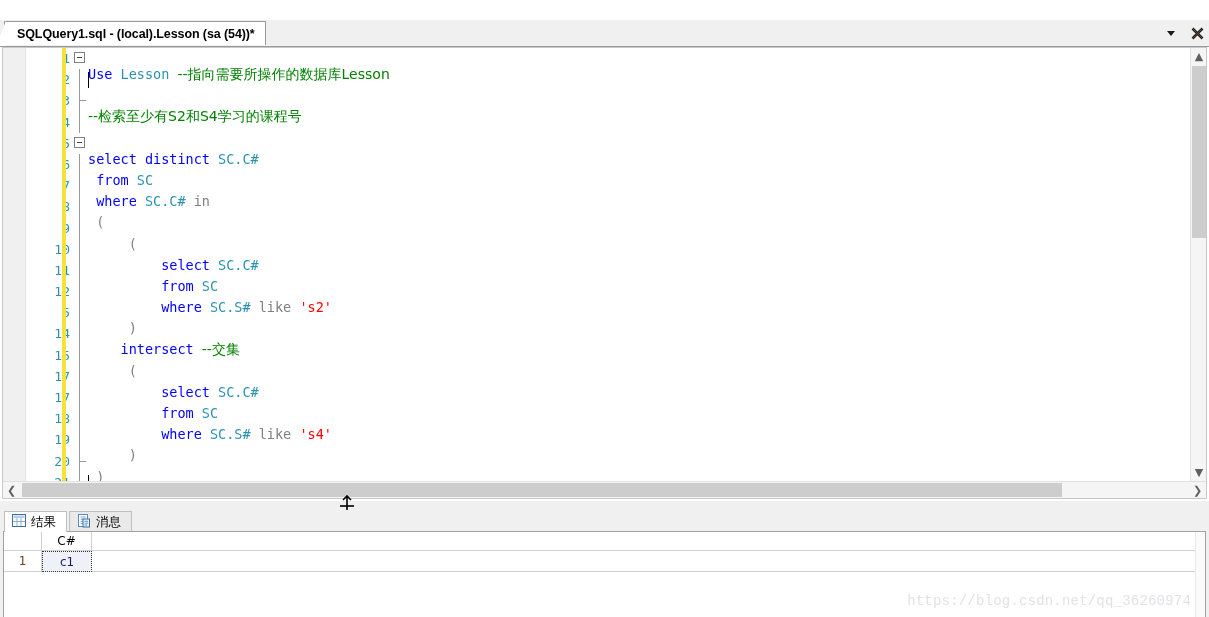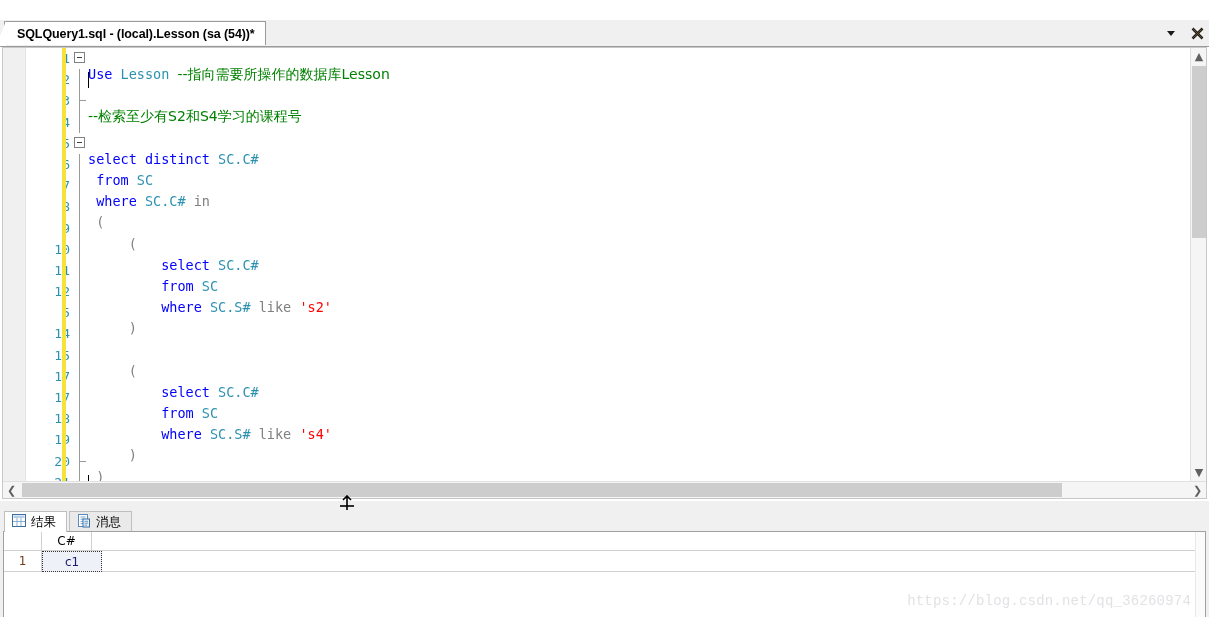--- a/index.html
+++ b/index.html
@@ -340,21 +340,21 @@
     background: #ffffff;
     box-sizing: border-box;
     display: flex;
     align-items: center;
     justify-content: center;
     font-family: "DejaVu Sans", sans-serif;
     font-size: 12px;
     color: #7a3b1d;
   }
   .gd-cell {
-    width: 60px; height: 21px;
+    width: 50px; height: 21px;
     background: #eef2f8;
     border: 1px dotted #333333;
     box-sizing: border-box;
     display: flex;
     align-items: center;
     justify-content: center;
     font-family: "DejaVu Sans", sans-serif;
     font-size: 12px;
     color: #1a1a6e;
   }
@@ -425,21 +425,21 @@
           <div class="code-line"><span class="lnum">4</span><span class="glyph-col"><span class="vline"></span></span><span class="changebar" style="height: 21.2px;"></span><span class="code-text"></span></div>
           <div class="code-line"><span class="lnum">5</span><span class="glyph-col"><span class="collapse-box"></span></span><span class="changebar" style="height: 21.2px;"></span><span class="code-text"><span class="kw">select</span><span class="plain"> </span><span class="kw">distinct</span><span class="plain"> </span><span class="ident">SC.C#</span></span></div>
           <div class="code-line"><span class="lnum">6</span><span class="glyph-col"><span class="vline"></span></span><span class="changebar" style="height: 21.2px;"></span><span class="code-text"><span class="plain"> </span><span class="kw">from</span><span class="plain"> </span><span class="ident">SC</span></span></div>
           <div class="code-line"><span class="lnum">7</span><span class="glyph-col"><span class="vline"></span></span><span class="changebar" style="height: 21.2px;"></span><span class="code-text"><span class="plain"> </span><span class="kw">where</span><span class="plain"> </span><span class="ident">SC.C#</span><span class="plain"> </span><span class="op">in</span></span></div>
           <div class="code-line"><span class="lnum">8</span><span class="glyph-col"><span class="vline"></span></span><span class="changebar" style="height: 21.2px;"></span><span class="code-text"><span class="op"> (</span></span></div>
           <div class="code-line"><span class="lnum">9</span><span class="glyph-col"><span class="vline"></span></span><span class="changebar" style="height: 21.2px;"></span><span class="code-text"><span class="op">     (</span></span></div>
           <div class="code-line"><span class="lnum">10</span><span class="glyph-col"><span class="vline"></span></span><span class="changebar" style="height: 21.2px;"></span><span class="code-text"><span class="plain">         </span><span class="kw">select</span><span class="plain"> </span><span class="ident">SC.C#</span></span></div>
           <div class="code-line"><span class="lnum">11</span><span class="glyph-col"><span class="vline"></span></span><span class="changebar" style="height: 21.2px;"></span><span class="code-text"><span class="plain">         </span><span class="kw">from</span><span class="plain"> </span><span class="ident">SC</span></span></div>
           <div class="code-line"><span class="lnum">12</span><span class="glyph-col"><span class="vline"></span></span><span class="changebar" style="height: 21.2px;"></span><span class="code-text"><span class="plain">         </span><span class="kw">where</span><span class="plain"> </span><span class="ident">SC.S#</span><span class="plain"> </span><span class="op">like</span><span class="plain"> </span><span class="str">'s2'</span></span></div>
           <div class="code-line"><span class="lnum">5</span><span class="glyph-col"><span class="vline"></span></span><span class="changebar" style="height: 21.2px;"></span><span class="code-text"><span class="op">     )</span></span></div>
-          <div class="code-line"><span class="lnum">14</span><span class="glyph-col"><span class="vline"></span></span><span class="changebar" style="height: 21.2px;"></span></div>
+          <div class="code-line"><span class="lnum">14</span><span class="glyph-col"><span class="vline"></span></span><span class="changebar" style="height: 21.2px;"></span><span class="code-text"><span class="plain">    </span><span class="kw">intersect</span><span class="plain"> </span><span class="cmt cjk">--交集</span></span></div>
           <div class="code-line"><span class="lnum">15</span><span class="glyph-col"><span class="vline"></span></span><span class="changebar" style="height: 21.2px;"></span><span class="code-text"><span class="op">     (</span></span></div>
           <div class="code-line"><span class="lnum">17</span><span class="glyph-col"><span class="vline"></span></span><span class="changebar" style="height: 21.2px;"></span><span class="code-text"><span class="plain">         </span><span class="kw">select</span><span class="plain"> </span><span class="ident">SC.C#</span></span></div>
           <div class="code-line"><span class="lnum">17</span><span class="glyph-col"><span class="vline"></span></span><span class="changebar" style="height: 21.2px;"></span><span class="code-text"><span class="plain">         </span><span class="kw">from</span><span class="plain"> </span><span class="ident">SC</span></span></div>
           <div class="code-line"><span class="lnum">18</span><span class="glyph-col"><span class="vline"></span></span><span class="changebar" style="height: 21.2px;"></span><span class="code-text"><span class="plain">         </span><span class="kw">where</span><span class="plain"> </span><span class="ident">SC.S#</span><span class="plain"> </span><span class="op">like</span><span class="plain"> </span><span class="str">'s4'</span></span></div>
           <div class="code-line"><span class="lnum">19</span><span class="glyph-col"><span class="vline"></span></span><span class="changebar" style="height: 21.2px;"></span><span class="code-text"><span class="op">     )</span></span></div>
           <div class="code-line"><span class="lnum">20</span><span class="glyph-col"><span class="vline"></span><span class="hline-tick"></span></span><span class="changebar" style="height: 21.2px;"></span><span class="code-text"><span class="op"> )</span></span></div>
           <div class="code-line"><span class="lnum">21</span><span class="glyph-col"><span class="vline"></span></span><span class="changebar" style="height: 21.2px;"></span><span class="code-text"></span><span class="caret" style="left: 62px;"></span></div>
         </div>
 
       <div class="vscroll">

